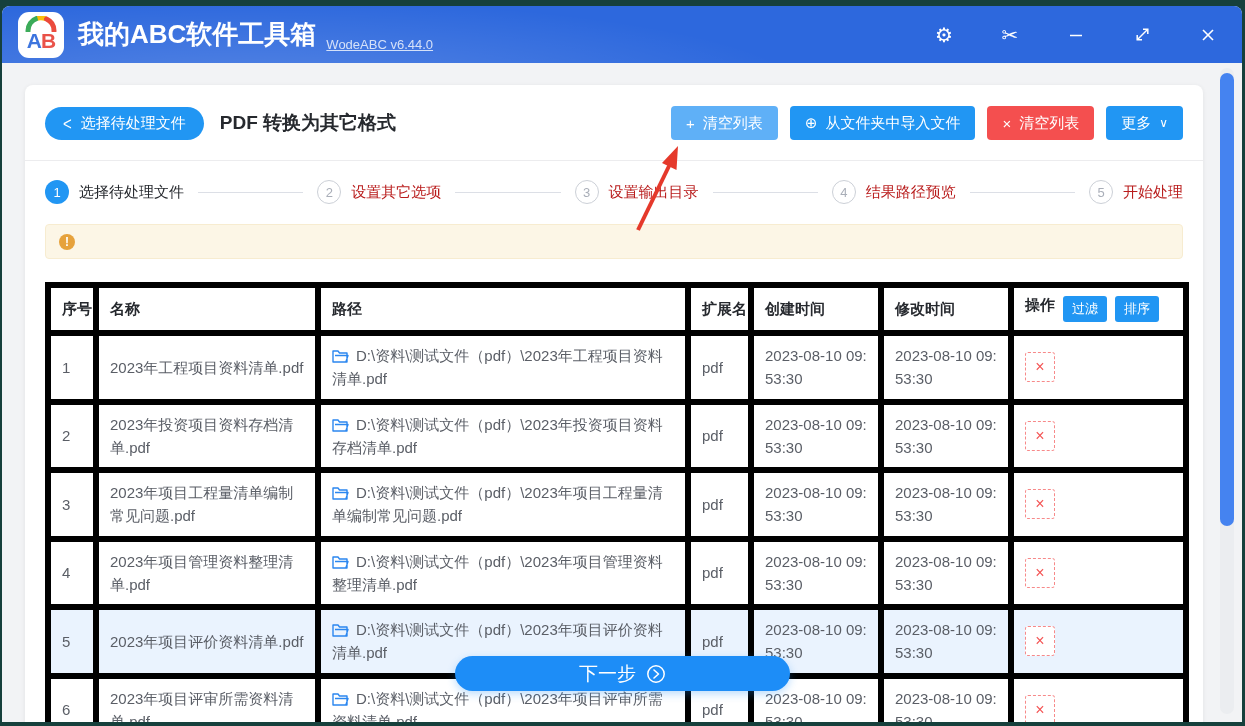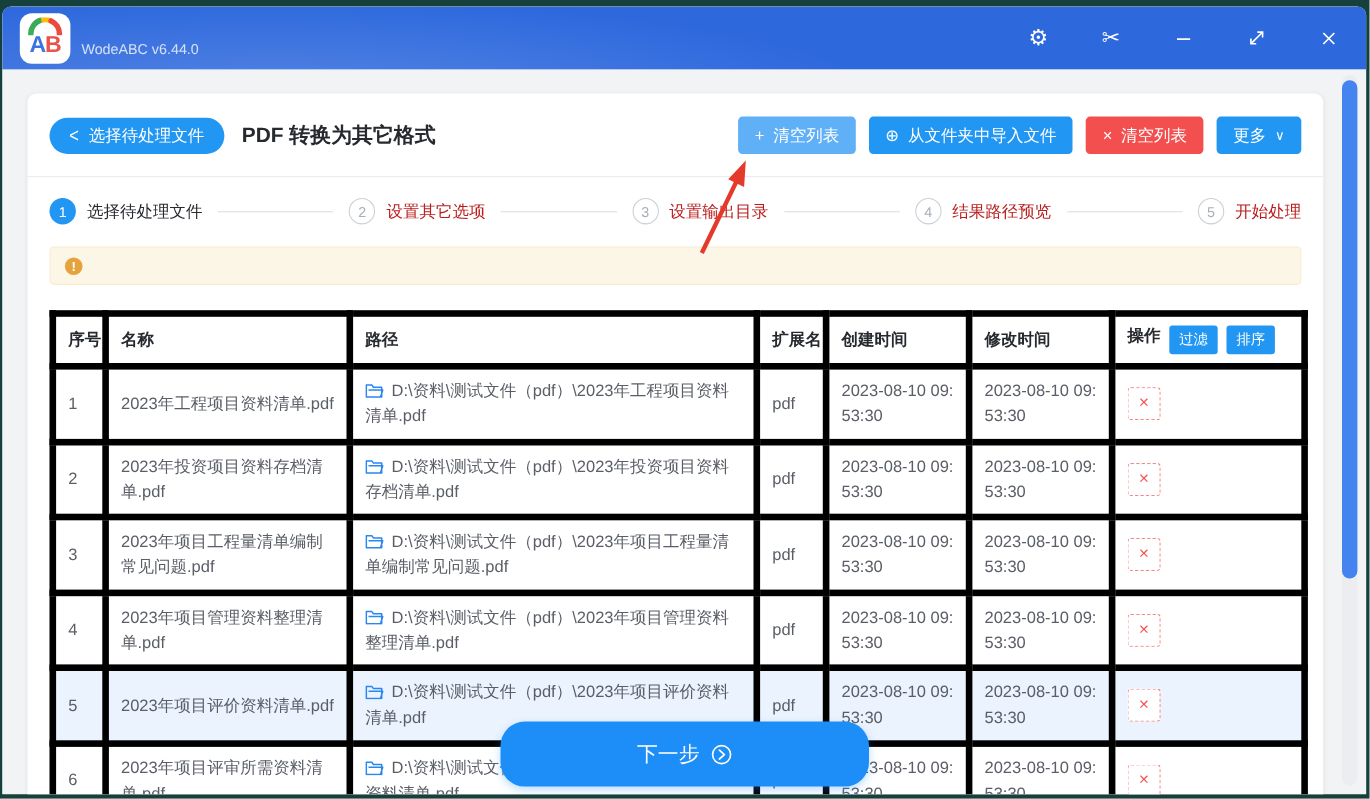--- a/index.html
+++ b/index.html
@@ -11,21 +11,21 @@
 
   
   .titlebar { position:relative; height:57px; background:#2d68dd; display:flex; align-items:center; padding:0 22px 0 16px; overflow:hidden; }
   .titlebar::after { content:""; position:absolute; inset:0;
     background:radial-gradient(900px 150px at 20% 150%, rgba(255,255,255,.20), rgba(255,255,255,0) 62%); pointer-events:none; }
   .logo { width:46px; height:46px; background:#fff; border-radius:11px; position:relative; flex:0 0 auto; display:flex; align-items:flex-end; justify-content:center; }
   .logo .ab { font-size:21px; font-weight:bold; letter-spacing:-1px; line-height:1; margin-bottom:7px; }
   .logo .ab .a { color:#2f6bdc; } .logo .ab .b { color:#e8463c; }
   .logo svg { position:absolute; top:4px; left:7px; }
   .app-title { color:#fff; font-size:26px; font-weight:bold; margin-left:14px; z-index:1; }
-  .app-version { color:rgba(255,255,255,.78); font-size:13px; margin-left:10px; align-self:center; margin-top:19px; z-index:1; }
+  .app-version { color:rgba(255,255,255,.78); font-size:13px; margin-left:10px; align-self:center; margin-top:19px; z-index:1;text-decoration:underline; }
   .tb-icons { margin-left:auto; display:flex; align-items:center; gap:42px; z-index:1; }
   .tb-ico { color:#fff; font-size:20px; line-height:1; cursor:pointer; width:24px; text-align:center; }
   .tb-ico svg { display:block; margin:0 auto; }
 
   
   .card { position:absolute; left:23px; top:79px; width:1178px; bottom:-12px;
     background:#fff; border-radius:8px; box-shadow:0 1px 5px rgba(0,0,0,.07); }
 
   .toolbar-row { display:flex; align-items:center; padding:21px 20px 0 20px; }
   .back-btn { background:#2196f3; color:#fff; border:none; height:33px; border-radius:17px;
@@ -69,21 +69,21 @@
   td { font-size:15px; color:#5a5e66; height:67px; word-break:break-all; line-height:1.55; }
   tr.hl td { background:#eaf3fe; }
   .hdr-act { display:flex; align-items:flex-start; gap:8px; }
   .mini-btn { background:#2196f3; color:#fff; border:none; border-radius:3px; font-size:13px;
     padding:4px 9px; cursor:pointer; font-family:inherit; font-weight:normal; }
   .folder-ico { display:inline-block; vertical-align:-2px; margin-right:7px; }
   .del-btn { width:30px; height:30px; border:1px dashed #f78989; border-radius:3px; background:#fff;
     color:#f45656; font-size:16px; line-height:1; cursor:pointer; display:flex; align-items:center; justify-content:center; }
 
   
-  .next-btn { position:absolute; left:453px; top:650px; width:335px; height:59px; border:none;
+  .next-btn { position:absolute; left:453px; top:650px; width:335px; height:35px; border:none;
     border-radius:22px; background:#1d8df7; color:#fff; font-size:19px; display:flex; align-items:center;
     justify-content:center; gap:10px; cursor:pointer; font-family:inherit; box-shadow:0 3px 8px rgba(29,141,247,.3); z-index:5; }
 
   
   .scrollbar { position:absolute; top:62px; bottom:8px; right:8px; width:14px; border-radius:7px; background:#ebedf0; z-index:6; }
   .scroll-thumb { position:absolute; top:5px; left:0; width:14px; height:453px; border-radius:7px; background:#4583f0; }
 
   
   .annot { position:absolute; inset:0; pointer-events:none; z-index:9; }
 </style>
@@ -94,20 +94,21 @@
 
   <div class="titlebar">
     <div class="logo">
       <svg width="32" height="16" viewBox="0 0 32 16">
         <path d="M3 15 A 13 13 0 0 1 12 2.3" fill="none" stroke="#34a853" stroke-width="5" stroke-linecap="round"></path>
         <path d="M12.5 2.2 A 13 13 0 0 1 21 2.8" fill="none" stroke="#fbbc05" stroke-width="5"></path>
         <path d="M21.5 3 A 13 13 0 0 1 29 15" fill="none" stroke="#ea4335" stroke-width="5" stroke-linecap="round"></path>
       </svg>
       <div class="ab"><span class="a">A</span><span class="b">B</span></div>
     </div>
+    <div class="app-title">我的ABC软件工具箱</div>
     <div class="app-version">WodeABC v6.44.0</div>
     <div class="tb-icons">
       <div class="tb-ico">⚙</div>
       <div class="tb-ico">✂</div>
       <div class="tb-ico">
         <svg width="16" height="16" viewBox="0 0 16 16">
             <line x1="2" y1="8.5" x2="14" y2="8.5" stroke="#fff" stroke-width="1.6"></line>
           </svg>
       </div>
       <div class="tb-ico">

